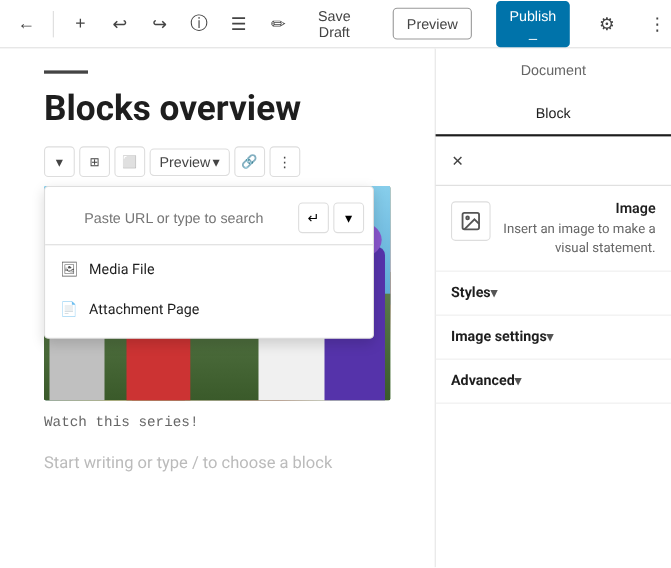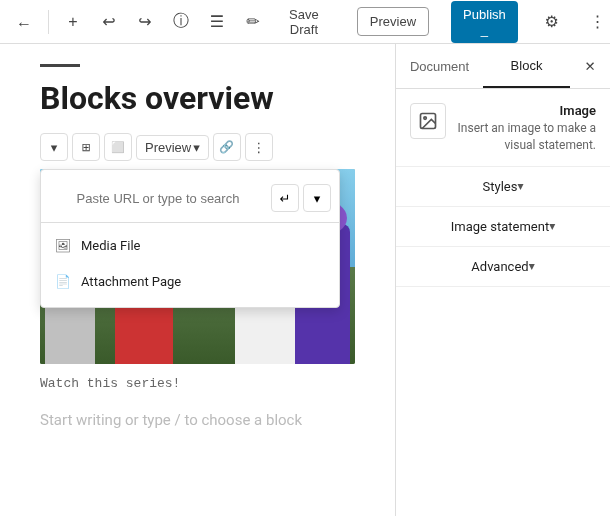--- a/index.html
+++ b/index.html
@@ -113,21 +113,21 @@
     .next-block-placeholder {
       font-size: 15px; color: #bbb; padding: 12px 0;
     }
 
     
     .sidebar {
       width: 215px; border-left: 1px solid #ddd; display: flex; flex-direction: column;
       flex-shrink: 0; background: #fff;
     }
     .sidebar-tabs {
-      display: flex; border-bottom: 1px solid #ddd; position: relative;
+      display: flex; border-bottom: 1px solid #ddd; position: relative; flex-direction: column;
     }
     .sidebar-tab {
       flex: 1; padding: 12px 8px; text-align: center; font-size: 13px;
       cursor: pointer; color: #666; border: none; background: transparent;
     }
     .sidebar-tab.active {
       color: #1e1e1e; font-weight: 500;
       border-bottom: 2px solid #1e1e1e;
     }
     .sidebar-close {
@@ -148,22 +148,22 @@
     }
     .block-info-text { flex: 1; text-align: right; }
     .block-info-title { font-size: 13px; font-weight: 600; color: #1e1e1e; }
     .block-info-desc { font-size: 12px; color: #666; margin-top: 2px; line-height: 1.4; }
 
     
     .accordion-section {
       border-bottom: 1px solid #eee;
     }
     .accordion-header {
-      display: flex; align-items: center; justify-content: center;
-      padding: 12px 14px; cursor: pointer; font-size: 13px; font-weight: 400;
+      display: flex; align-items: center; justify-content: flex-start;
+      padding: 12px 14px; cursor: pointer; font-size: 13px; font-weight: 700;
       color: #1e1e1e;
     }
     .accordion-chevron { color: #555; font-size: 12px; }
   </style>
 </head>
 <body>
 
 <div class="top-toolbar">
   <div class="toolbar-left">
     <button class="icon-btn">
@@ -307,21 +307,21 @@
 
     <div class="accordion-section">
       <div class="accordion-header">
         <span>Styles</span>
         <span class="accordion-chevron">▾</span>
       </div>
     </div>
 
     <div class="accordion-section">
       <div class="accordion-header">
-        <span>Image statement</span>
+        <span>Image settings</span>
         <span class="accordion-chevron">▾</span>
       </div>
     </div>
 
     <div class="accordion-section">
       <div class="accordion-header">
         <span>Advanced</span>
         <span class="accordion-chevron">▾</span>
       </div>
     </div>

